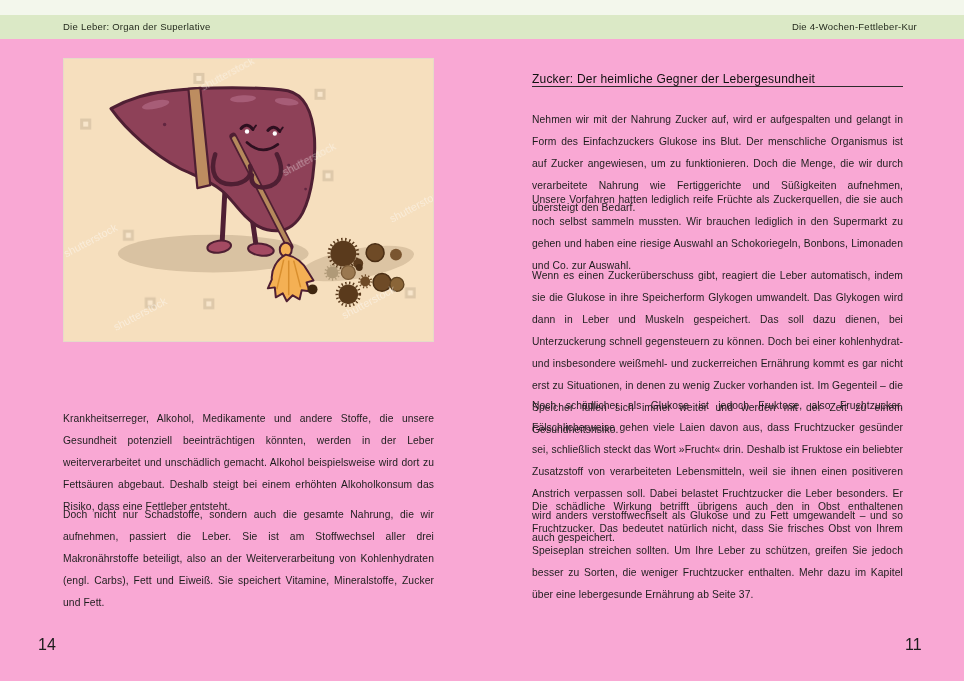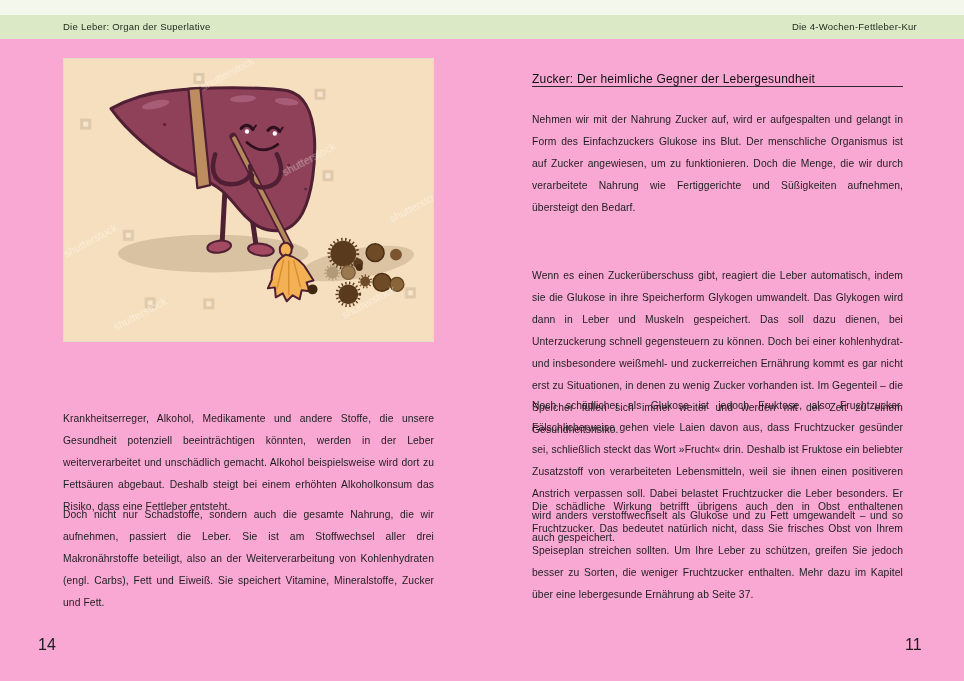--- a/index.html
+++ b/index.html
@@ -168,18 +168,19 @@
   </div>
 
   <p class="body-par" style="left:63px;top:408px;">Krankheitserreger, Alkohol, Medikamente und andere Stoffe, die unsere Gesundheit potenziell beeinträchtigen könnten, werden in der Leber weiterverarbeitet und unschädlich gemacht. Alkohol beispielsweise wird dort zu Fettsäuren abgebaut. Deshalb steigt bei einem erhöhten Alkoholkonsum das Risiko, dass eine Fettleber entsteht.</p>
   <p class="body-par" style="left:63px;top:504px;">Doch nicht nur Schadstoffe, sondern auch die gesamte Nahrung, die wir aufnehmen, passiert die Leber. Sie ist am Stoffwechsel aller drei Makronährstoffe beteiligt, also an der Weiterverarbeitung von Kohlenhydraten (engl. Carbs), Fett und Eiweiß. Sie speichert Vitamine, Mineralstoffe, Zucker und Fett.</p>
   <span class="page-number left">14</span>
 
   <div class="col" style="left:532px;top:72px;">
     <h2 class="section-heading">Zucker: Der heimliche Gegner der Lebergesundheit</h2>
   </div>
   <p class="body-par" style="left:532px;top:109px;">Nehmen wir mit der Nahrung Zucker auf, wird er aufgespalten und gelangt in Form des Einfachzuckers Glukose ins Blut. Der menschliche Organismus ist auf Zucker angewiesen, um zu funktionieren. Doch die Menge, die wir durch verarbeitete Nahrung wie Fertiggerichte und Süßigkeiten aufnehmen, übersteigt den Bedarf.</p>
+  <p class="body-par" style="left:532px;top:189px;">Unsere Vorfahren hatten lediglich reife Früchte als Zuckerquellen, die sie auch noch selbst sammeln mussten. Wir brauchen lediglich in den Supermarkt zu gehen und haben eine riesige Auswahl an Schokoriegeln, Bonbons, Limonaden und Co. zur Auswahl.</p>
   <p class="body-par" style="left:532px;top:265px;">Wenn es einen Zuckerüberschuss gibt, reagiert die Leber automatisch, indem sie die Glukose in ihre Speicherform Glykogen umwandelt. Das Glykogen wird dann in Leber und Muskeln gespeichert. Das soll dazu dienen, bei Unterzuckerung schnell gegensteuern zu können. Doch bei einer kohlenhydrat- und insbesondere weißmehl- und zuckerreichen Ernährung kommt es gar nicht erst zu Situationen, in denen zu wenig Zucker vorhanden ist. Im Gegenteil – die Speicher füllen sich immer weiter und werden mit der Zeit zu einem Gesundheitsrisiko.</p>
   <p class="body-par" style="left:532px;top:395px;">Noch schädlicher als Glukose ist jedoch Fruktose, also Fruchtzucker. Fälschlicherweise gehen viele Laien davon aus, dass Fruchtzucker gesünder sei, schließlich steckt das Wort »Frucht« drin. Deshalb ist Fruktose ein beliebter Zusatzstoff von verarbeiteten Lebensmitteln, weil sie ihnen einen positiveren Anstrich verpassen soll. Dabei belastet Fruchtzucker die Leber besonders. Er wird anders verstoffwechselt als Glukose und zu Fett umgewandelt – und so auch gespeichert.</p>
   <p class="body-par" style="left:532px;top:496px;">Die schädliche Wirkung betrifft übrigens auch den in Obst enthaltenen Fruchtzucker. Das bedeutet natürlich nicht, dass Sie frisches Obst von Ihrem Speiseplan streichen sollten. Um Ihre Leber zu schützen, greifen Sie jedoch besser zu Sorten, die weniger Fruchtzucker enthalten. Mehr dazu im Kapitel über eine lebergesunde Ernährung ab Seite 37.</p>
   <span class="page-number right">11</span>
 
 </div>
 
 </body></html>

